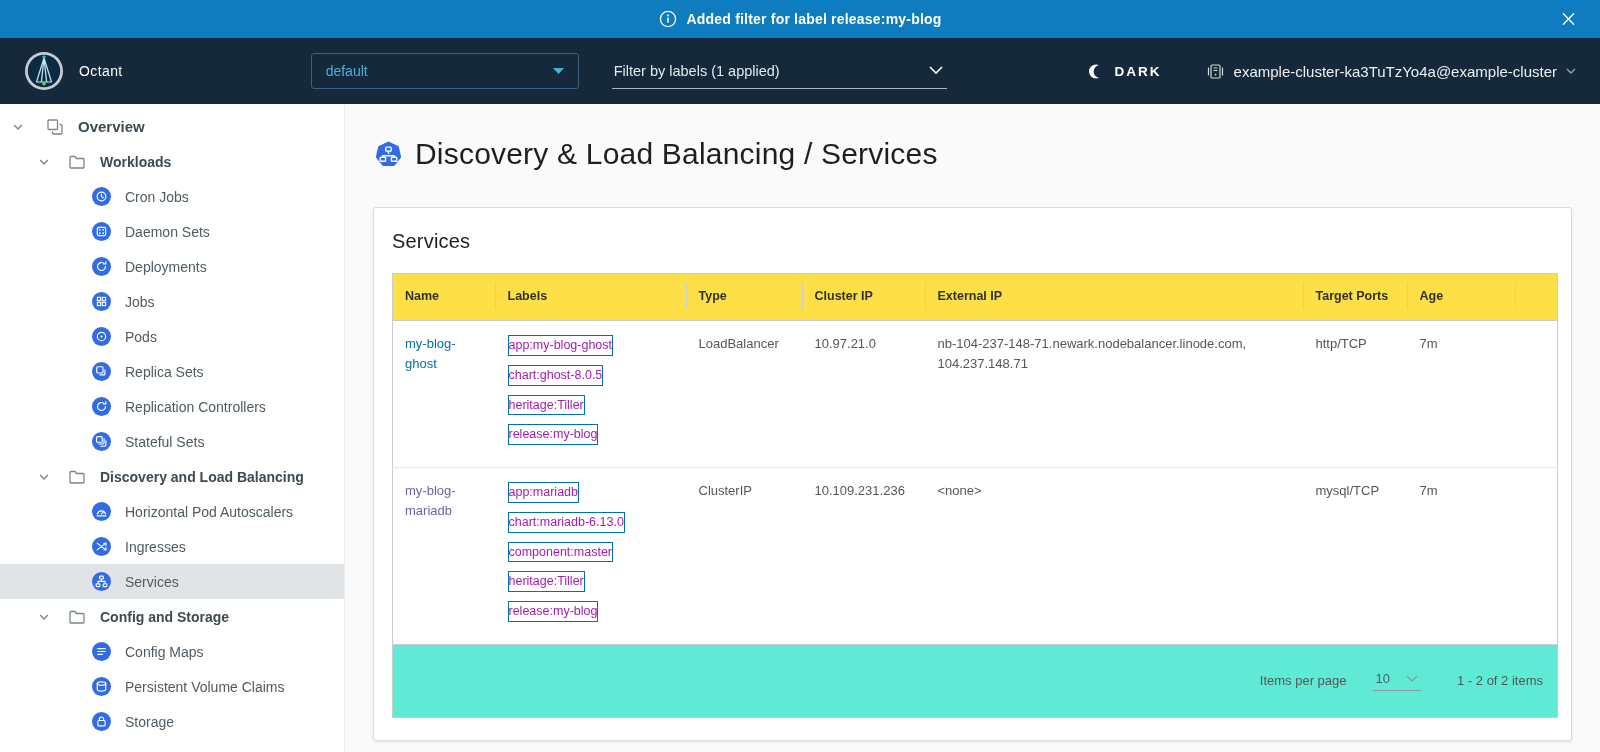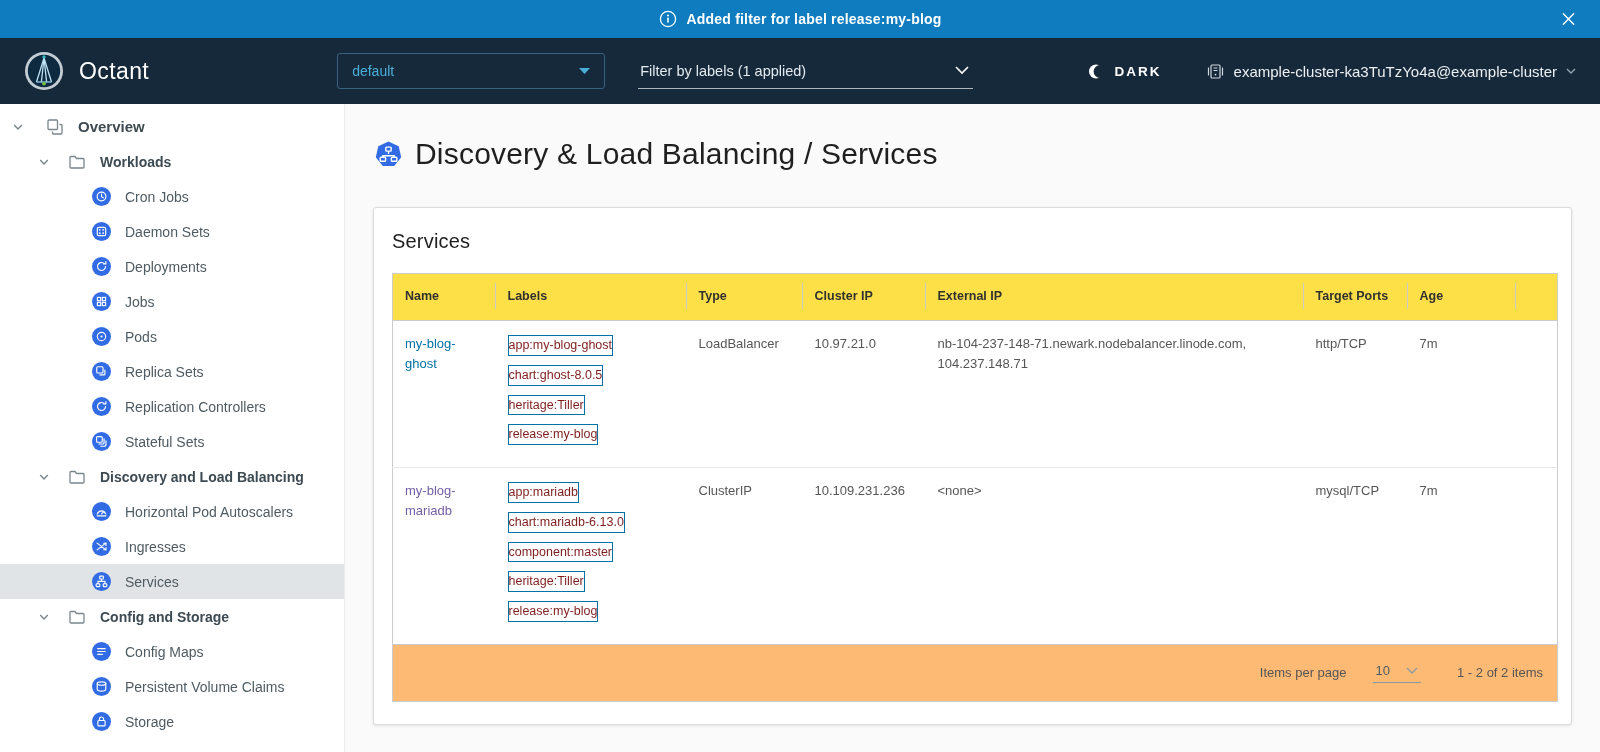--- a/index.html
+++ b/index.html
@@ -17,21 +17,21 @@
   .banner .banner-text { font-size:14px; font-weight:bold; margin-left:10px; letter-spacing:.2px; }
   .banner-close {
     position:absolute; right:20px; top:50%; transform:translateY(-50%);
     background:none; border:none; padding:4px; cursor:pointer; line-height:0;
   }
   
   .header {
     height:66px; background:#16293b; display:flex; align-items:center; padding:0 24px;
   }
   .logo-wrap { display:flex; align-items:center; gap:15px; }
-  .app-name { color:#fff; font-size:23px; letter-spacing:.4px; }
+  .app-name { color:#fff; font-size:14px; letter-spacing:.4px; }
   .ns-select {
     margin-left:188px; width:268px; height:36px;
     border:1px solid #39607c; border-radius:3px;
     display:flex; align-items:center; justify-content:space-between;
     padding:0 14px; color:#49afd9; font-size:14px; cursor:pointer;gap:48px;
   }
   .filter-select {
     margin-left:33px; width:335px; height:36px;
     display:flex; align-items:center; justify-content:space-between;
     border-bottom:1px solid rgba(255,255,255,.65);
@@ -74,24 +74,24 @@
     padding:13px 12px 15px; vertical-align:top; line-height:1.45; position:relative;
     border-bottom:1px solid #ccc;
   }
   thead th::after { content:""; position:absolute; right:0; top:9px; bottom:11px; width:1px; background:#ccc; }
   thead th.filler::after { display:none; }
   tbody td { padding:13px 12px; vertical-align:top; font-size:13px; color:#565656; line-height:1.5; word-wrap:break-word; }
   tbody tr + tr td { border-top:1px solid #e8e8e8; }
   a.rowlink { color:#0072a3; text-decoration:none; cursor:pointer; }
   a.rowlink.visited { color:#7460a8; }
   .pill {
-    display:table; border:1px solid #0072a3; color:#7f1d1d; border-radius:9px;
+    display:table; border:1px solid #0072a3; color:#a21caf; border-radius:9px;
     padding:4px 11px; font-size:12.5px; margin:1px 0 9px; cursor:pointer; white-space:nowrap;
   }
-  tfoot td { background:#fdba74; border-top:1px solid #ccc; padding:18px 14px; }
+  tfoot td { background:#5eead4; border-top:1px solid #ccc; padding:26px 14px; }
   .foot { display:flex; align-items:center; justify-content:flex-end; color:#565656; font-size:13px; }
   .foot .ipp-label { margin-right:26px; }
   .page-size {
     display:inline-flex; align-items:center; gap:16px; border-bottom:1px solid #8f9ba3;
     padding:0 3px 4px; cursor:pointer; color:#4f5b62;
   }
   .foot .range { margin-left:36px; }
   button { font-family:inherit; }
 </style>
 </head>

